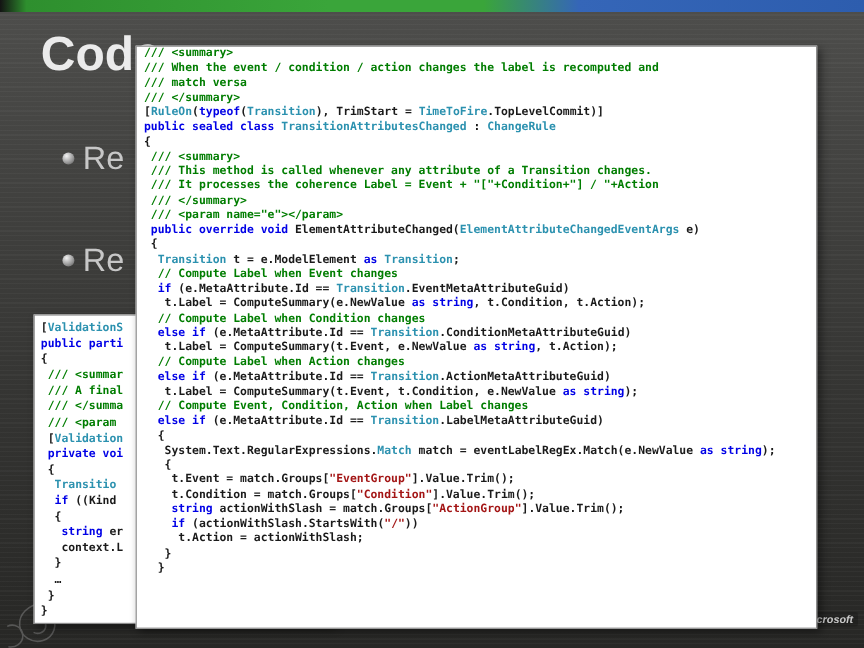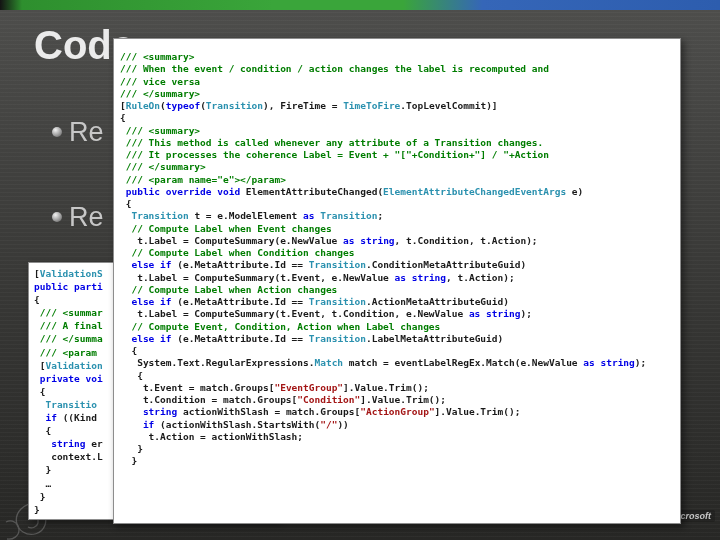--- a/index.html
+++ b/index.html
@@ -34,21 +34,21 @@
   }
   .bullet-text { font-size:27px; color:#c7c7c7; }
 
   .code-box {
     position:absolute; background:#ffffff; border:1px solid #8d8d8d;
     box-shadow:3px 3px 7px rgba(0,0,0,0.45);
     font-family:"DejaVu Sans Mono", monospace; font-weight:bold;
     overflow:hidden;
   }
   .code-left { left:28px; top:262px; width:250px; height:258px; z-index:2; padding:4px 5px; font-size:9.5px; line-height:13.1px; }
-  .code-main { left:113px; top:38px; width:568px; height:486px; z-index:3; padding:12px 6px; font-size:9.5px; line-height:12.25px; }
+  .code-main { left:113px; top:38px; width:568px; height:486px; z-index:3; padding:0 6px; font-size:9.5px; line-height:12.25px; }
   .code-line { white-space:pre; }
 
   .tok-k { color:var(--keyword,#0000e6); }
   .tok-t { color:var(--type,#2b91af); }
   .tok-c { color:var(--comment,#007d00); }
   .tok-s { color:var(--string,#a31515); }
   .tok-p { color:var(--plain,#1a1a1a); }
 
   .page-number { position:absolute; left:70px; bottom:25px; z-index:1; font-size:16px; color:#9c9c9c; }
 
@@ -100,33 +100,35 @@
         <div class="code-line"><span class="tok-p">  …</span></div>
         <div class="code-line"><span class="tok-p"> }</span></div>
         <div class="code-line"><span class="tok-p">}</span></div>
       </div>
   </div>
 
   <div class="code-box code-main">
     <div>
         <div class="code-line"><span class="tok-c">/// &lt;summary&gt;</span></div>
         <div class="code-line"><span class="tok-c">/// When the event / condition / action changes the label is recomputed and</span></div>
-        <div class="code-line"><span class="tok-c">/// vice versa</span></div>
+        <div class="code-line"><span class="tok-c">/// match versa</span></div>
         <div class="code-line"><span class="tok-c">/// &lt;/summary&gt;</span></div>
-        <div class="code-line"><span class="tok-p">[</span><span class="tok-t">RuleOn</span><span class="tok-p">(</span><span class="tok-k">typeof</span><span class="tok-p">(</span><span class="tok-t">Transition</span><span class="tok-p">), FireTime = </span><span class="tok-t">TimeToFire</span><span class="tok-p">.TopLevelCommit)]</span></div>
+        <div class="code-line"><span class="tok-p">[</span><span class="tok-t">RuleOn</span><span class="tok-p">(</span><span class="tok-k">typeof</span><span class="tok-p">(</span><span class="tok-t">Transition</span><span class="tok-p">), TrimStart = </span><span class="tok-t">TimeToFire</span><span class="tok-p">.TopLevelCommit)]</span></div>
+        <div class="code-line"><span class="tok-k">public sealed class </span><span class="tok-t">TransitionAttributesChanged</span><span class="tok-p"> : </span><span class="tok-t">ChangeRule</span></div>
         <div class="code-line"><span class="tok-p">{</span></div>
         <div class="code-line"><span class="tok-c"> /// &lt;summary&gt;</span></div>
         <div class="code-line"><span class="tok-c"> /// This method is called whenever any attribute of a Transition changes.</span></div>
         <div class="code-line"><span class="tok-c"> /// It processes the coherence Label = Event + "["+Condition+"] / "+Action</span></div>
         <div class="code-line"><span class="tok-c"> /// &lt;/summary&gt;</span></div>
         <div class="code-line"><span class="tok-c"> /// &lt;param name="e"&gt;&lt;/param&gt;</span></div>
         <div class="code-line"><span class="tok-k"> public override void</span><span class="tok-p"> ElementAttributeChanged(</span><span class="tok-t">ElementAttributeChangedEventArgs</span><span class="tok-p"> e)</span></div>
         <div class="code-line"><span class="tok-p"> {</span></div>
         <div class="code-line"><span class="tok-p">  </span><span class="tok-t">Transition</span><span class="tok-p"> t = e.ModelElement </span><span class="tok-k">as</span><span class="tok-p"> </span><span class="tok-t">Transition</span><span class="tok-p">;</span></div>
         <div class="code-line"><span class="tok-c">  // Compute Label when Event changes</span></div>
+        <div class="code-line"><span class="tok-p">  </span><span class="tok-k">if</span><span class="tok-p"> (e.MetaAttribute.Id == </span><span class="tok-t">Transition</span><span class="tok-p">.EventMetaAttributeGuid)</span></div>
         <div class="code-line"><span class="tok-p">   t.Label = ComputeSummary(e.NewValue </span><span class="tok-k">as</span><span class="tok-p"> </span><span class="tok-k">string</span><span class="tok-p">, t.Condition, t.Action);</span></div>
         <div class="code-line"><span class="tok-c">  // Compute Label when Condition changes</span></div>
         <div class="code-line"><span class="tok-p">  </span><span class="tok-k">else if</span><span class="tok-p"> (e.MetaAttribute.Id == </span><span class="tok-t">Transition</span><span class="tok-p">.ConditionMetaAttributeGuid)</span></div>
         <div class="code-line"><span class="tok-p">   t.Label = ComputeSummary(t.Event, e.NewValue </span><span class="tok-k">as</span><span class="tok-p"> </span><span class="tok-k">string</span><span class="tok-p">, t.Action);</span></div>
         <div class="code-line"><span class="tok-c">  // Compute Label when Action changes</span></div>
         <div class="code-line"><span class="tok-p">  </span><span class="tok-k">else if</span><span class="tok-p"> (e.MetaAttribute.Id == </span><span class="tok-t">Transition</span><span class="tok-p">.ActionMetaAttributeGuid)</span></div>
         <div class="code-line"><span class="tok-p">   t.Label = ComputeSummary(t.Event, t.Condition, e.NewValue </span><span class="tok-k">as</span><span class="tok-p"> </span><span class="tok-k">string</span><span class="tok-p">);</span></div>
         <div class="code-line"><span class="tok-c">  // Compute Event, Condition, Action when Label changes</span></div>
         <div class="code-line"><span class="tok-p">  </span><span class="tok-k">else if</span><span class="tok-p"> (e.MetaAttribute.Id == </span><span class="tok-t">Transition</span><span class="tok-p">.LabelMetaAttributeGuid)</span></div>
         <div class="code-line"><span class="tok-p">  {</span></div>

